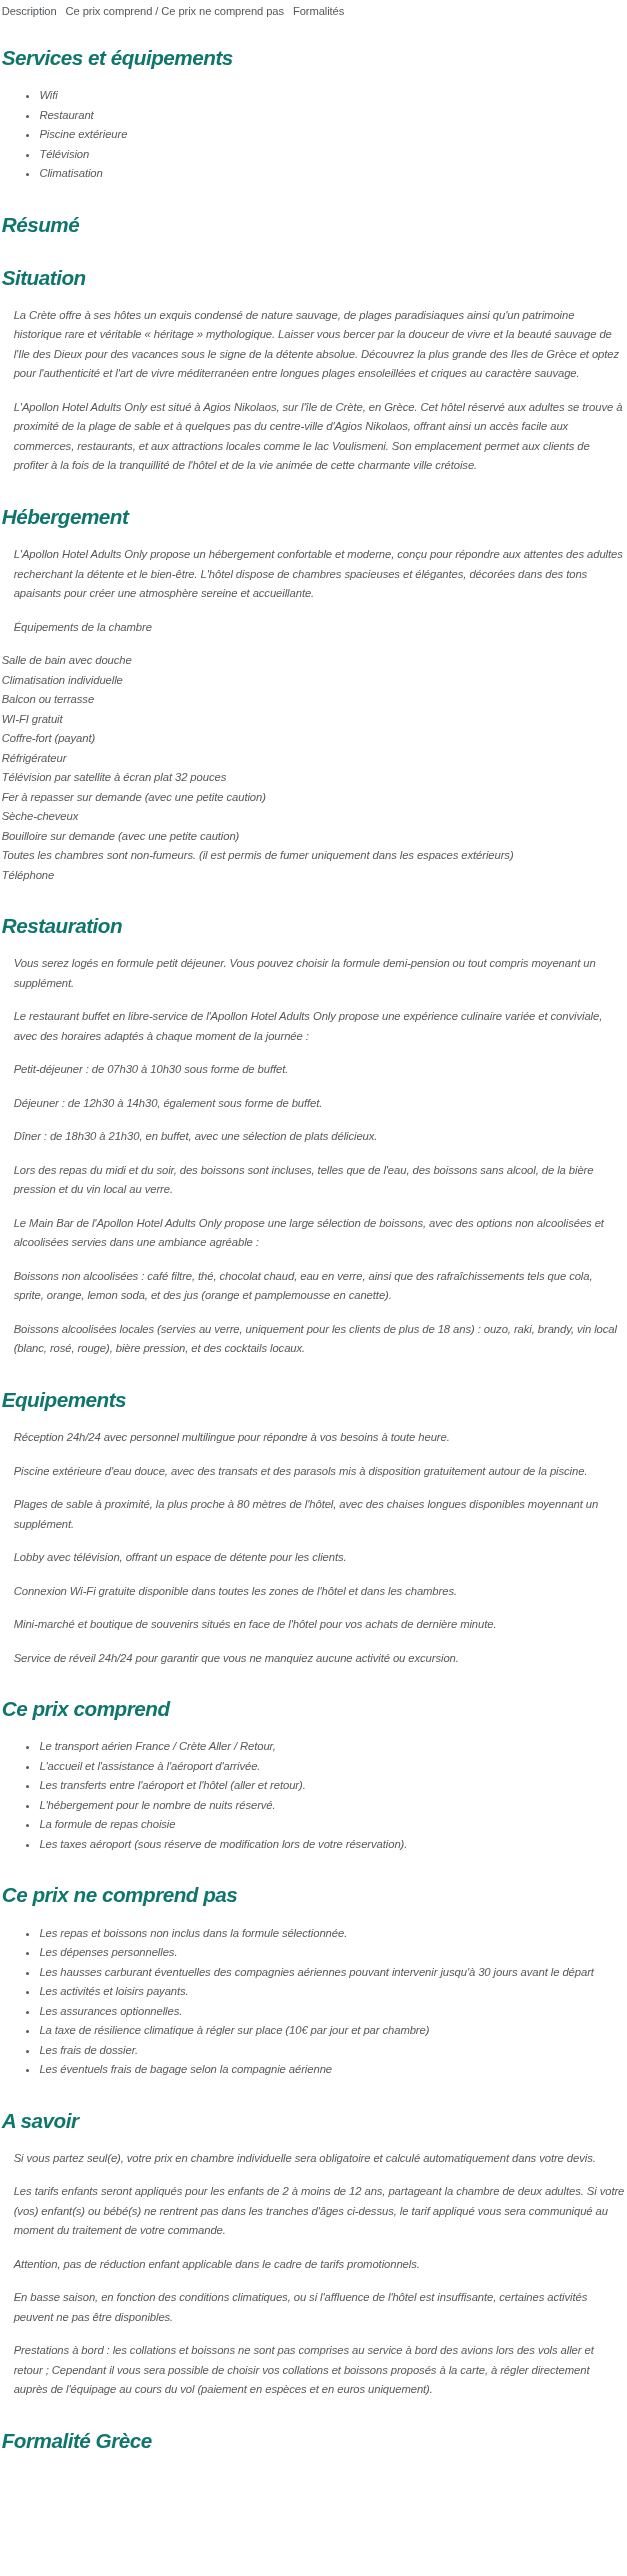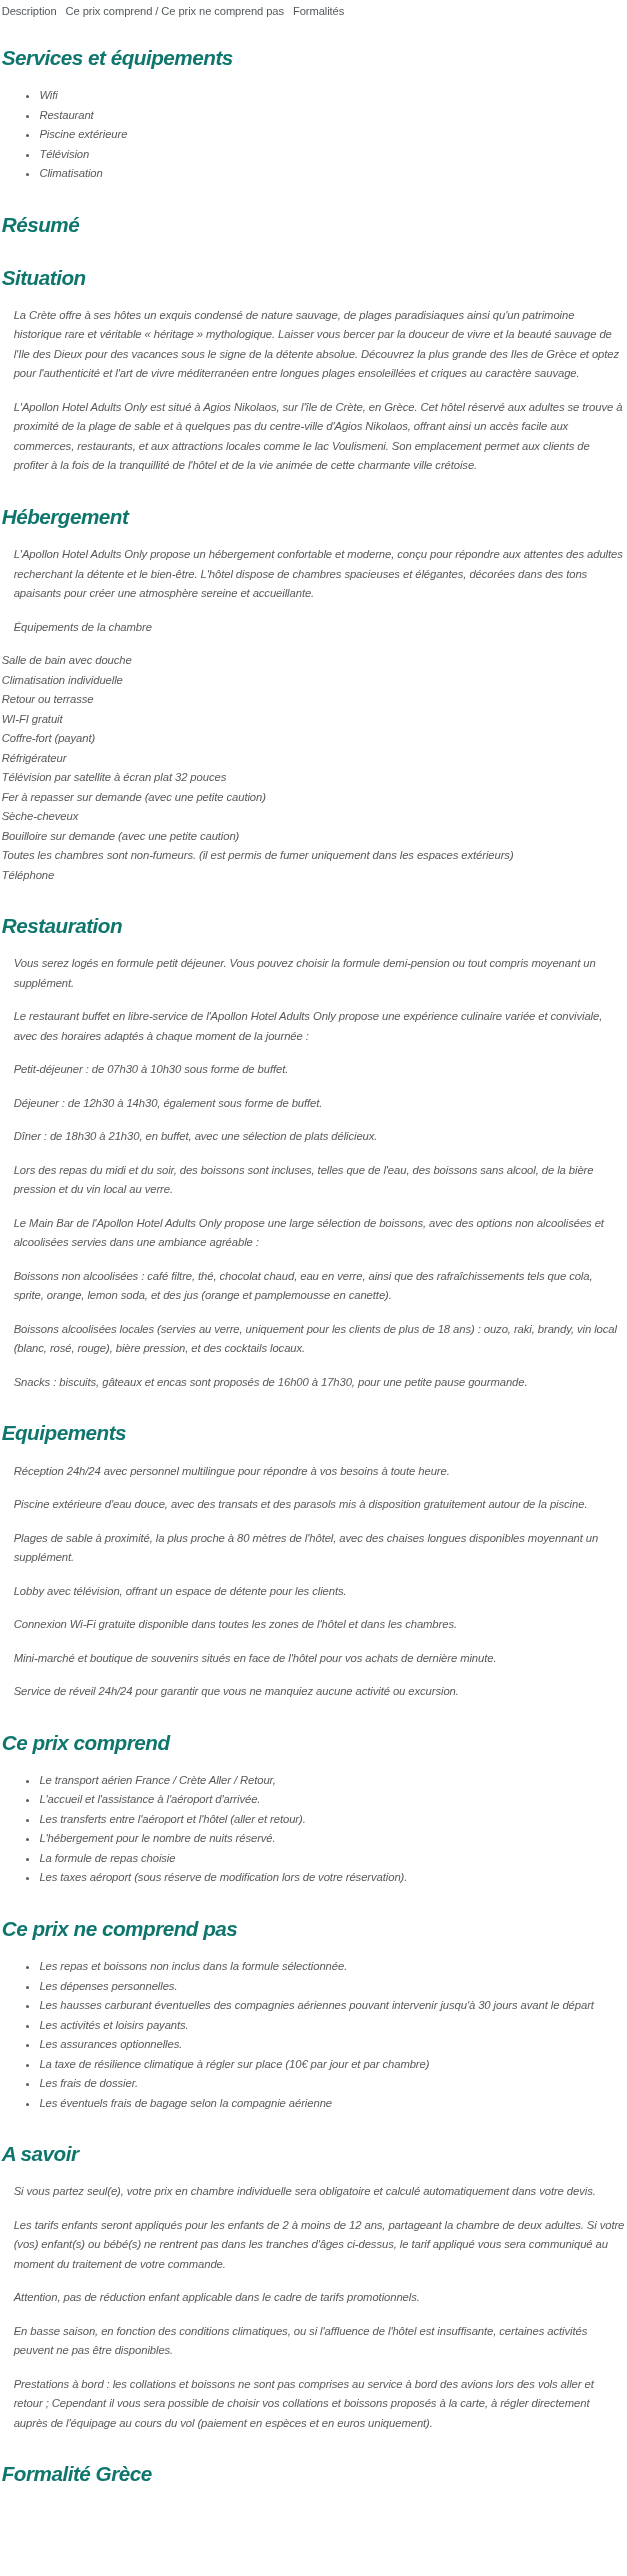--- a/index.html
+++ b/index.html
@@ -84,21 +84,21 @@
     <p>L'Apollon Hotel Adults Only est situé à Agios Nikolaos, sur l'île de Crète, en Grèce. Cet hôtel réservé aux adultes se trouve à proximité de la plage de sable et à quelques pas du centre-ville d'Agios Nikolaos, offrant ainsi un accès facile aux commerces, restaurants, et aux attractions locales comme le lac Voulismeni. Son emplacement permet aux clients de profiter à la fois de la tranquillité de l'hôtel et de la vie animée de cette charmante ville crétoise.</p>
   </section>
 
   <section>
     <h2>Hébergement</h2>
     <p>L'Apollon Hotel Adults Only propose un hébergement confortable et moderne, conçu pour répondre aux attentes des adultes recherchant la détente et le bien-être. L'hôtel dispose de chambres spacieuses et élégantes, décorées dans des tons apaisants pour créer une atmosphère sereine et accueillante.</p>
     <p>Équipements de la chambre</p>
     <div class="plain-lines">
       <div class="plain-line">Salle de bain avec douche</div>
       <div class="plain-line">Climatisation individuelle</div>
-      <div class="plain-line">Retour ou terrasse</div>
+      <div class="plain-line">Balcon ou terrasse</div>
       <div class="plain-line">WI-FI gratuit</div>
       <div class="plain-line">Coffre-fort (payant)</div>
       <div class="plain-line">Réfrigérateur</div>
       <div class="plain-line">Télévision par satellite à écran plat 32 pouces</div>
       <div class="plain-line">Fer à repasser sur demande (avec une petite caution)</div>
       <div class="plain-line">Sèche-cheveux</div>
       <div class="plain-line">Bouilloire sur demande (avec une petite caution)</div>
       <div class="plain-line">Toutes les chambres sont non-fumeurs. (il est permis de fumer uniquement dans les espaces extérieurs)</div>
       <div class="plain-line">Téléphone</div>
     </div>
@@ -108,21 +108,20 @@
     <h2>Restauration</h2>
     <p>Vous serez logés en formule petit déjeuner. Vous pouvez choisir la formule demi-pension ou tout compris moyenant un supplément.</p>
     <p>Le restaurant buffet en libre-service de l'Apollon Hotel Adults Only propose une expérience culinaire variée et conviviale, avec des horaires adaptés à chaque moment de la journée :</p>
     <p>Petit-déjeuner : de 07h30 à 10h30 sous forme de buffet.</p>
     <p>Déjeuner : de 12h30 à 14h30, également sous forme de buffet.</p>
     <p>Dîner : de 18h30 à 21h30, en buffet, avec une sélection de plats délicieux.</p>
     <p>Lors des repas du midi et du soir, des boissons sont incluses, telles que de l'eau, des boissons sans alcool, de la bière pression et du vin local au verre.</p>
     <p>Le Main Bar de l'Apollon Hotel Adults Only propose une large sélection de boissons, avec des options non alcoolisées et alcoolisées servies dans une ambiance agréable :</p>
     <p>Boissons non alcoolisées : café filtre, thé, chocolat chaud, eau en verre, ainsi que des rafraîchissements tels que cola, sprite, orange, lemon soda, et des jus (orange et pamplemousse en canette).</p>
     <p>Boissons alcoolisées locales (servies au verre, uniquement pour les clients de plus de 18 ans) : ouzo, raki, brandy, vin local (blanc, rosé, rouge), bière pression, et des cocktails locaux.</p>
-    <p>Snacks : biscuits, gâteaux et encas sont proposés de 16h00 à 17h30, pour une petite pause gourmande.</p>
   </section>
 
   <section>
     <h2>Equipements</h2>
     <p>Réception 24h/24 avec personnel multilingue pour répondre à vos besoins à toute heure.</p>
     <p>Piscine extérieure d'eau douce, avec des transats et des parasols mis à disposition gratuitement autour de la piscine.</p>
     <p>Plages de sable à proximité, la plus proche à 80 mètres de l'hôtel, avec des chaises longues disponibles moyennant un supplément.</p>
     <p>Lobby avec télévision, offrant un espace de détente pour les clients.</p>
     <p>Connexion Wi-Fi gratuite disponible dans toutes les zones de l'hôtel et dans les chambres.</p>
     <p>Mini-marché et boutique de souvenirs situés en face de l'hôtel pour vos achats de dernière minute.</p>

